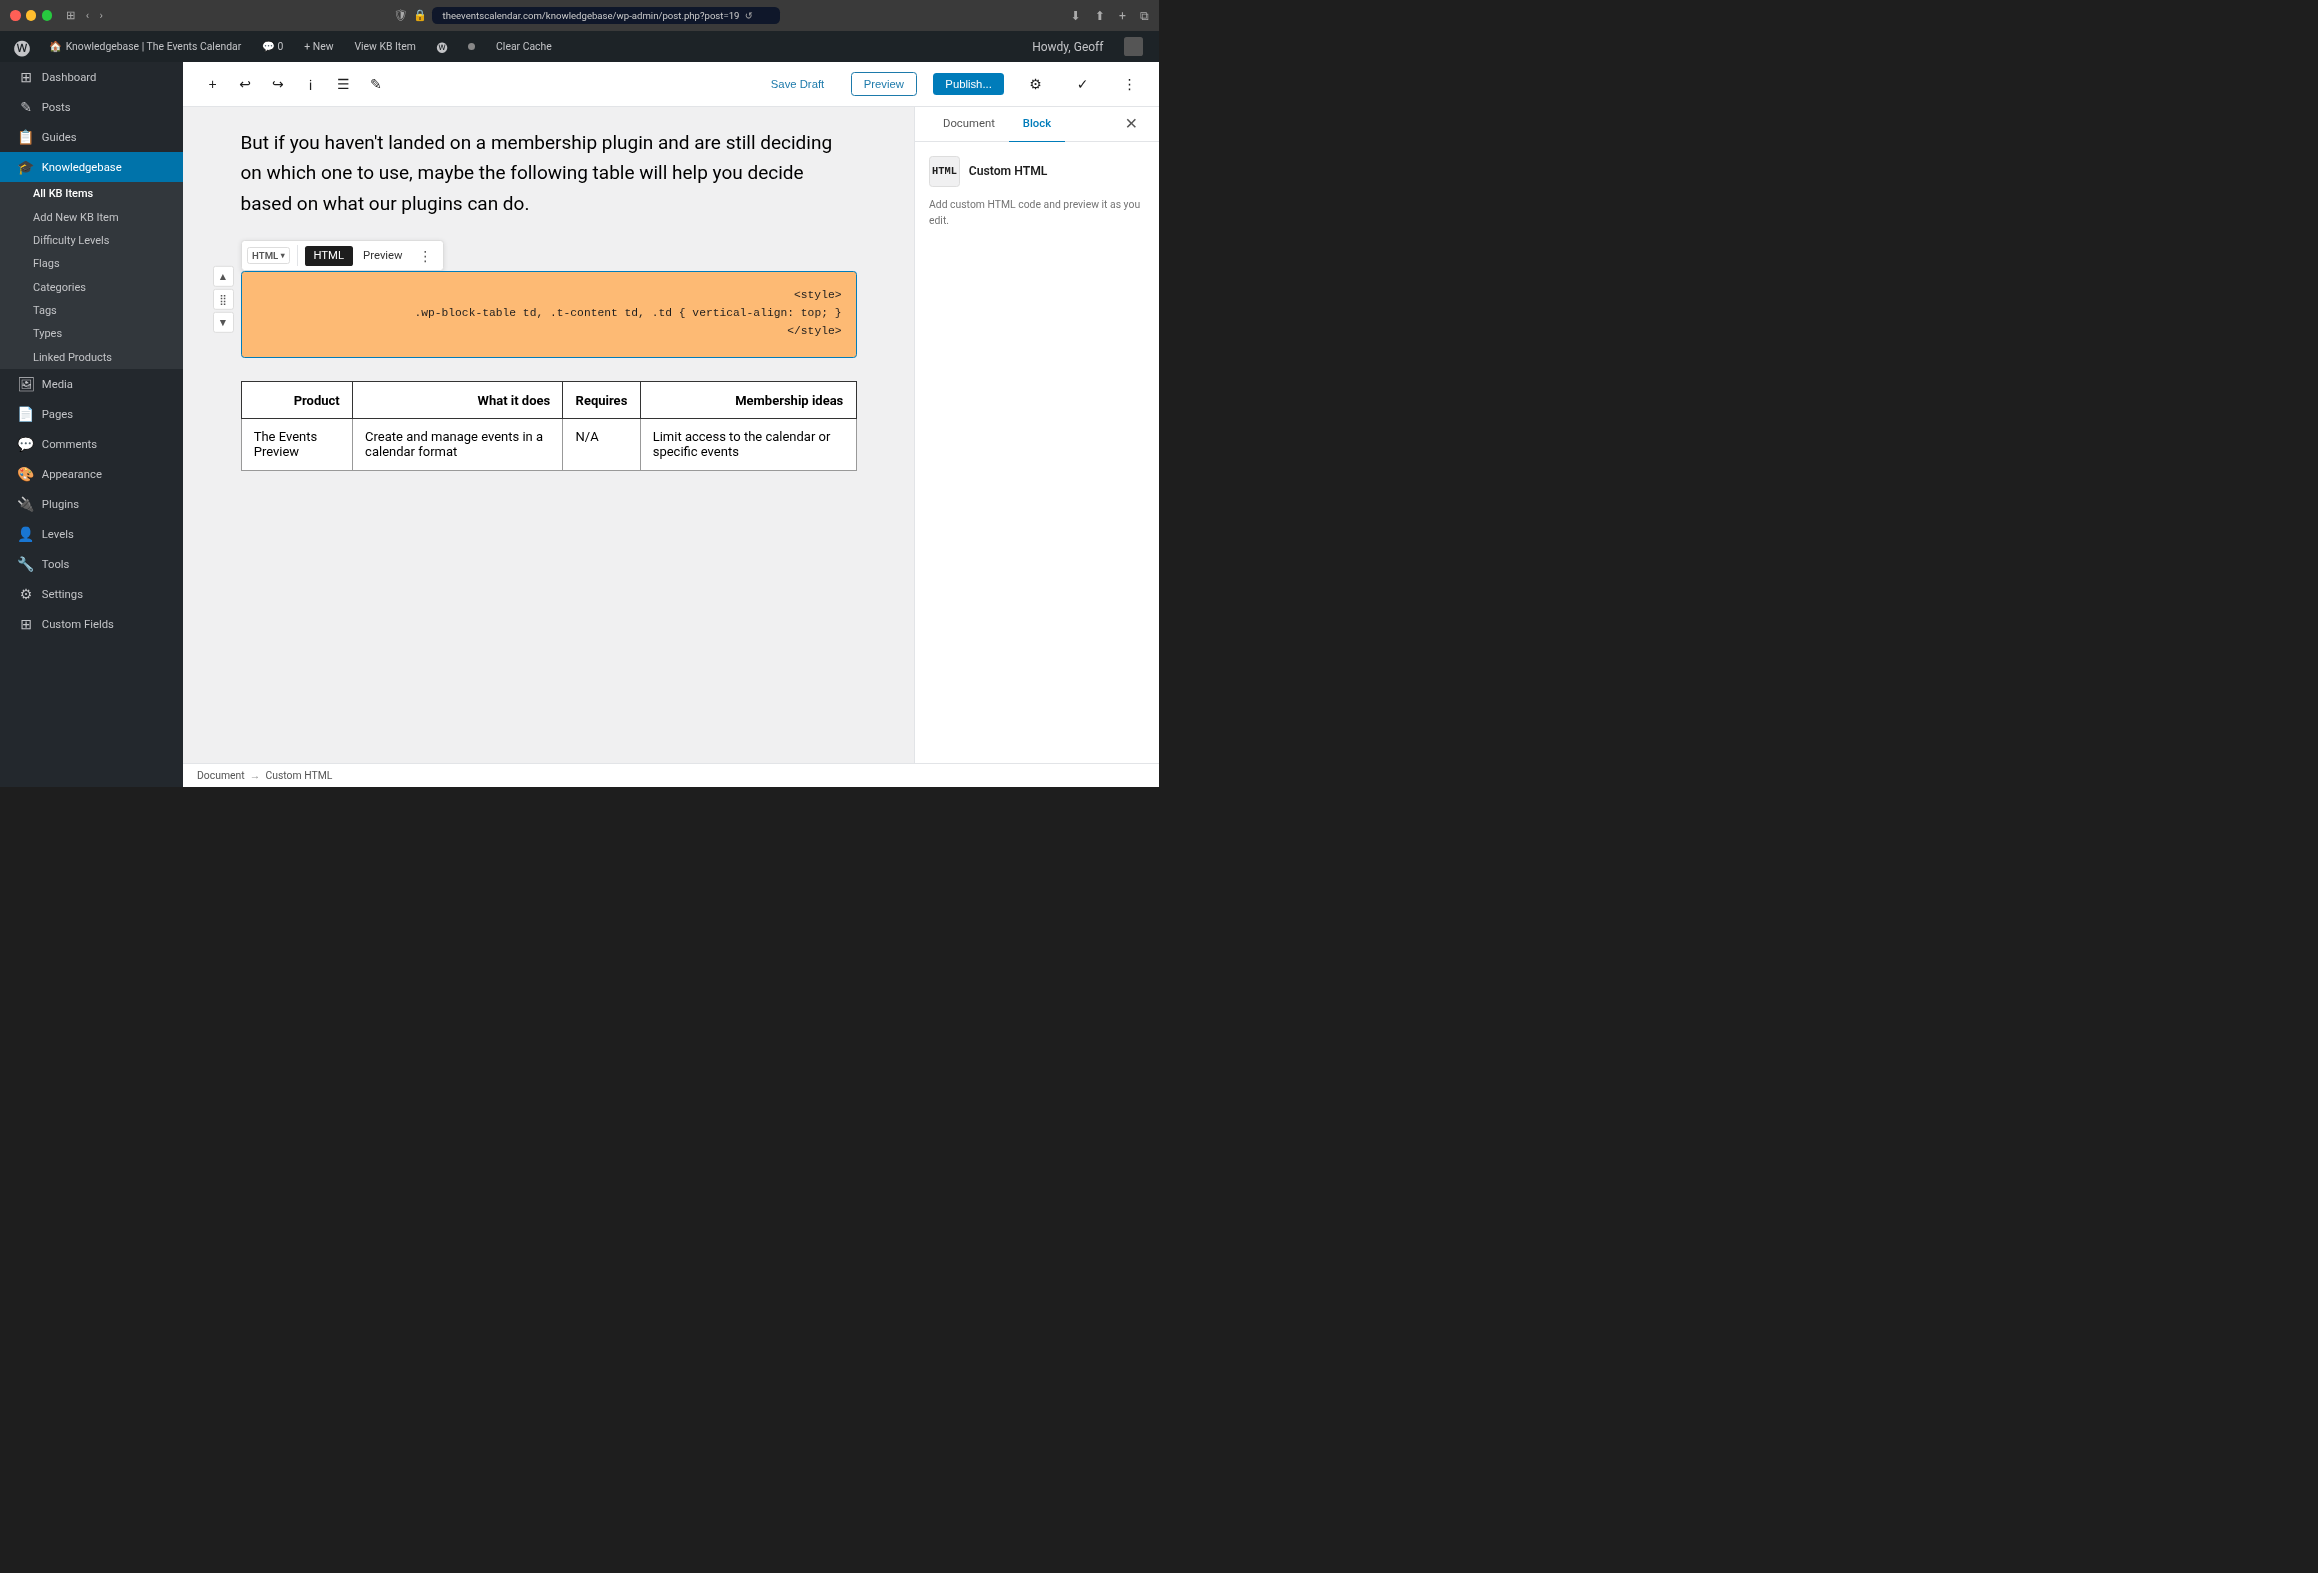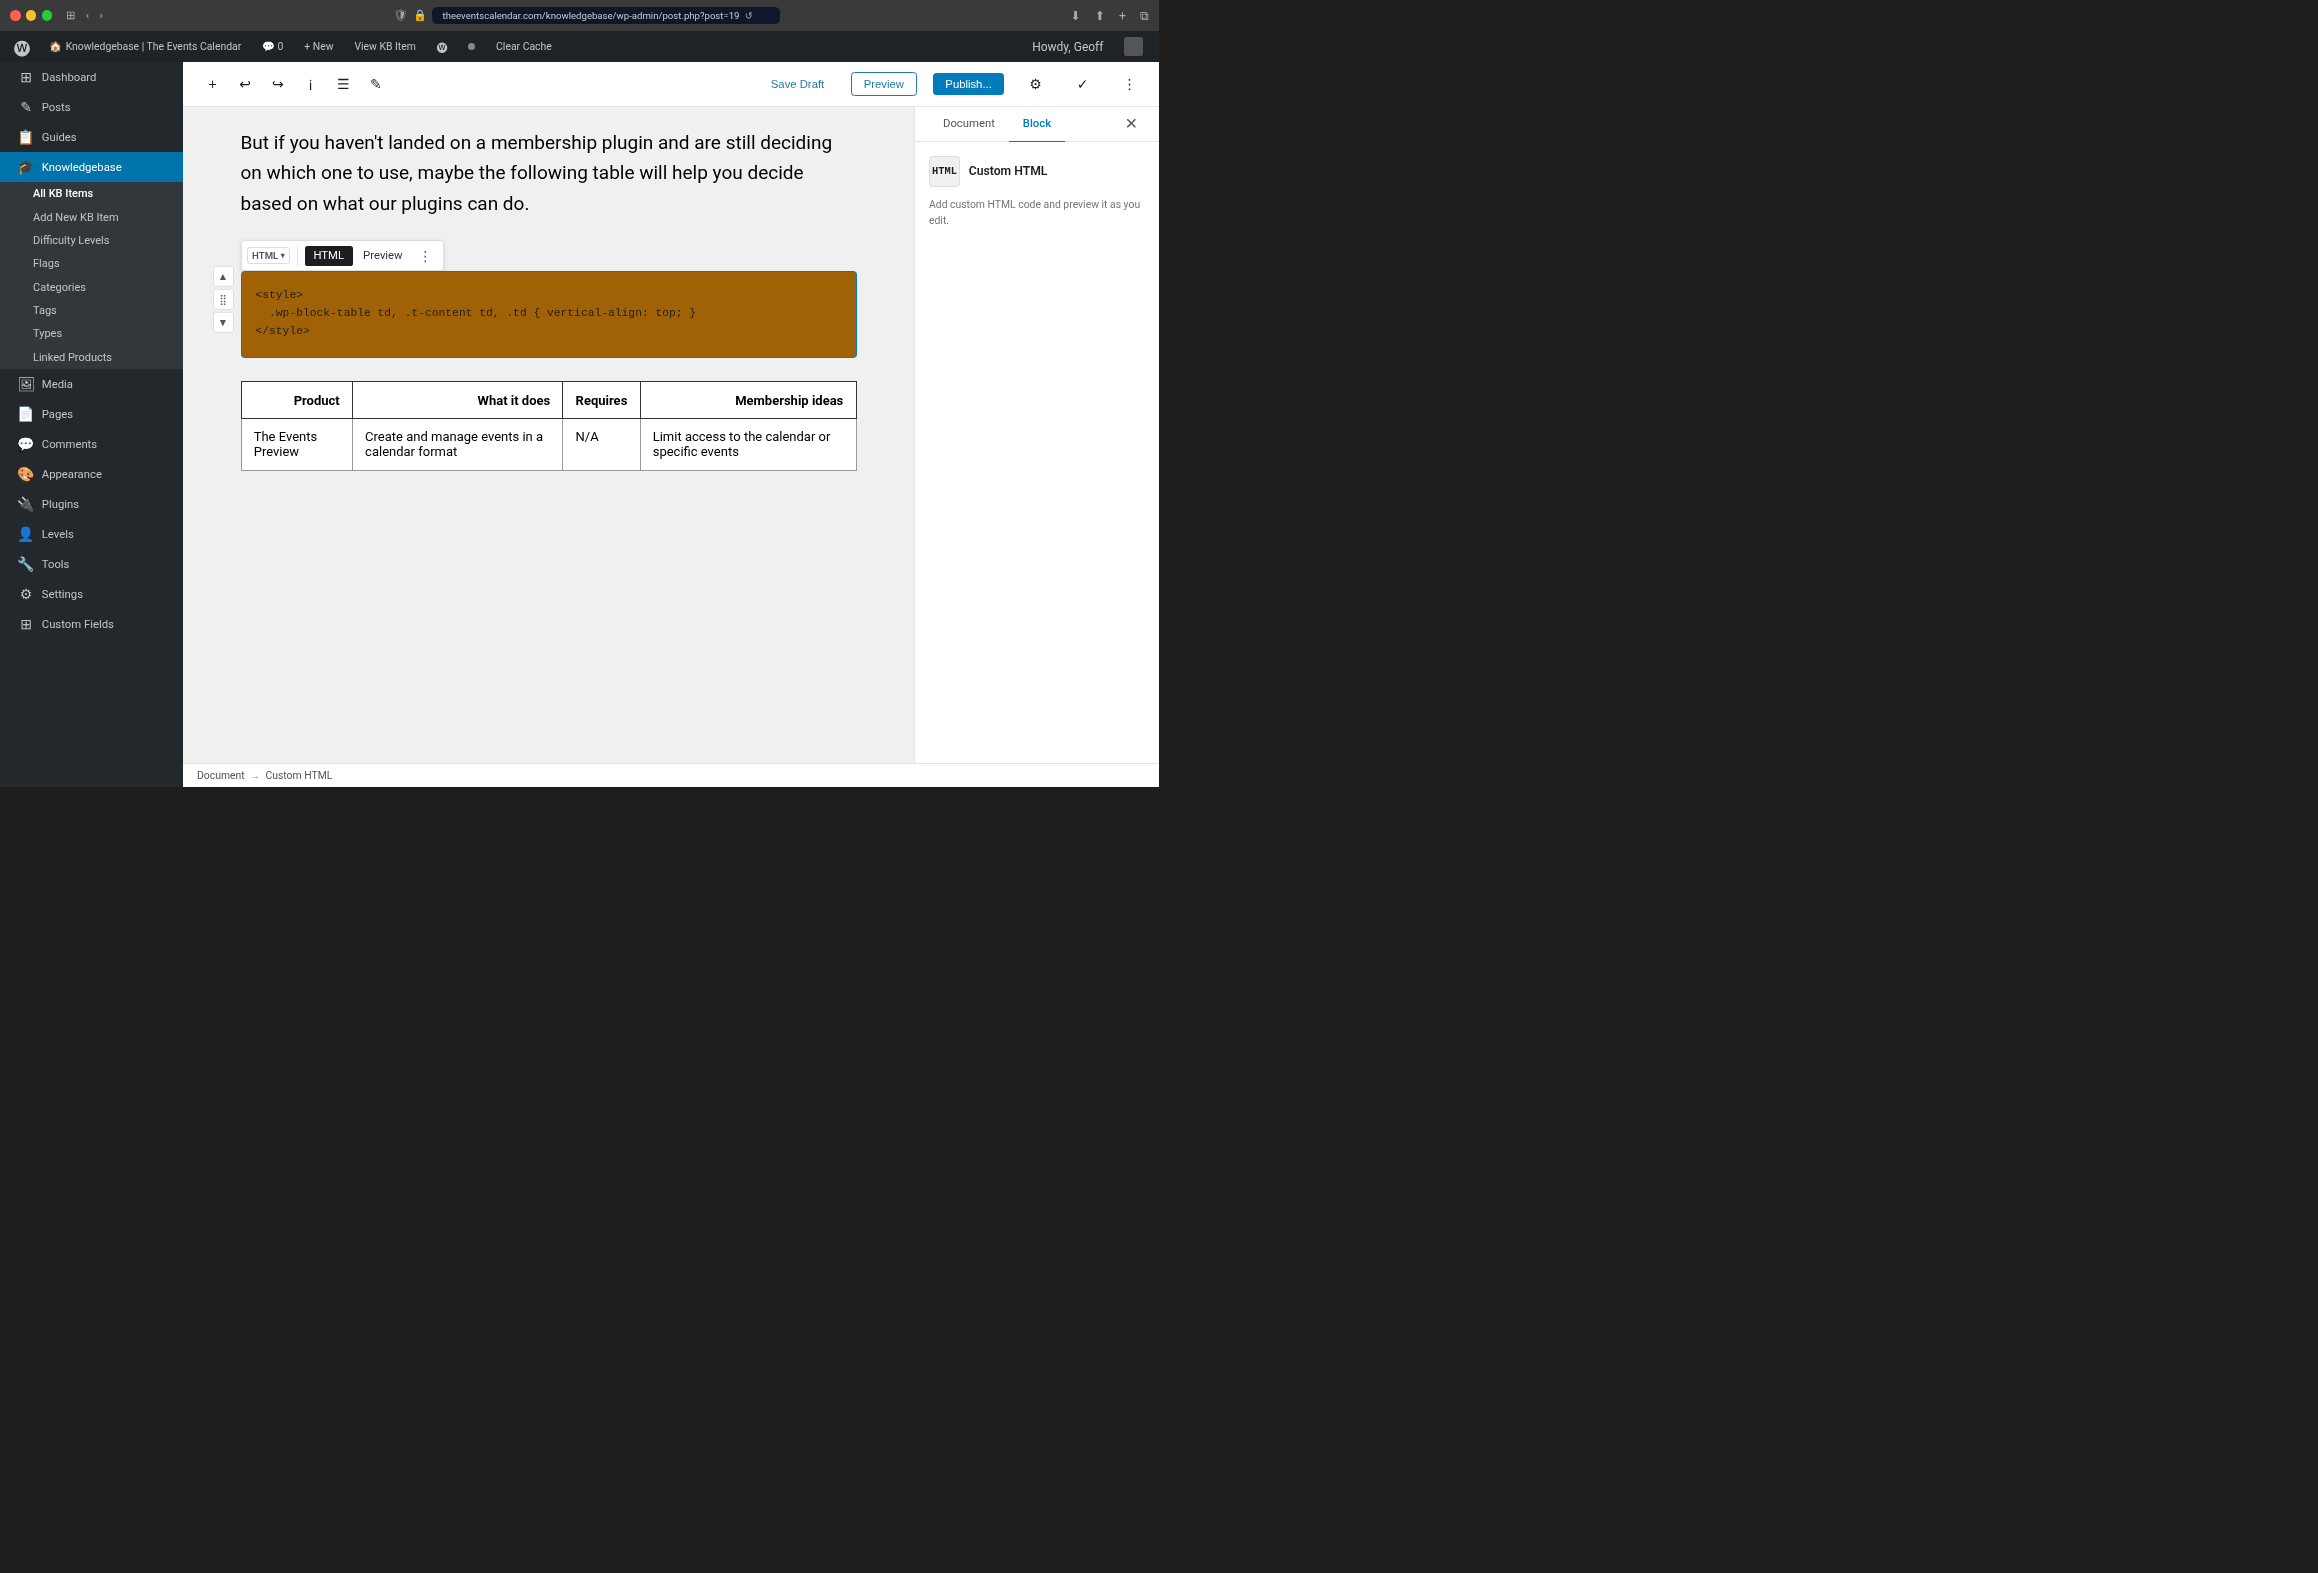--- a/index.html
+++ b/index.html
@@ -321,31 +321,32 @@
       border-radius: 2.6px;
       cursor: pointer;
       background: #fff;
       border: 0.9px solid #ddd;
       font-size: 10.4px;
       color: #555;
     }
 
     
     .code-editor-block {
-      background: #a16207;
+      background: #fdba74;
       border: 1.7px solid #007cba;
       border-radius: 3.5px;
       padding: 14px;
       font-family: 'Courier New', Courier, monospace;
       font-size: 11.3px;
       color: #1e1e1e;
       line-height: 1.6;
       min-height: 87px;
       margin-bottom: 23px;
       position: relative;
+      text-align: right;
     }
 
     
     .preview-table-container {
       background: #fff;
       padding: 0;
       margin-top: 7px;
     }
     .preview-table {
       width: 100%;

